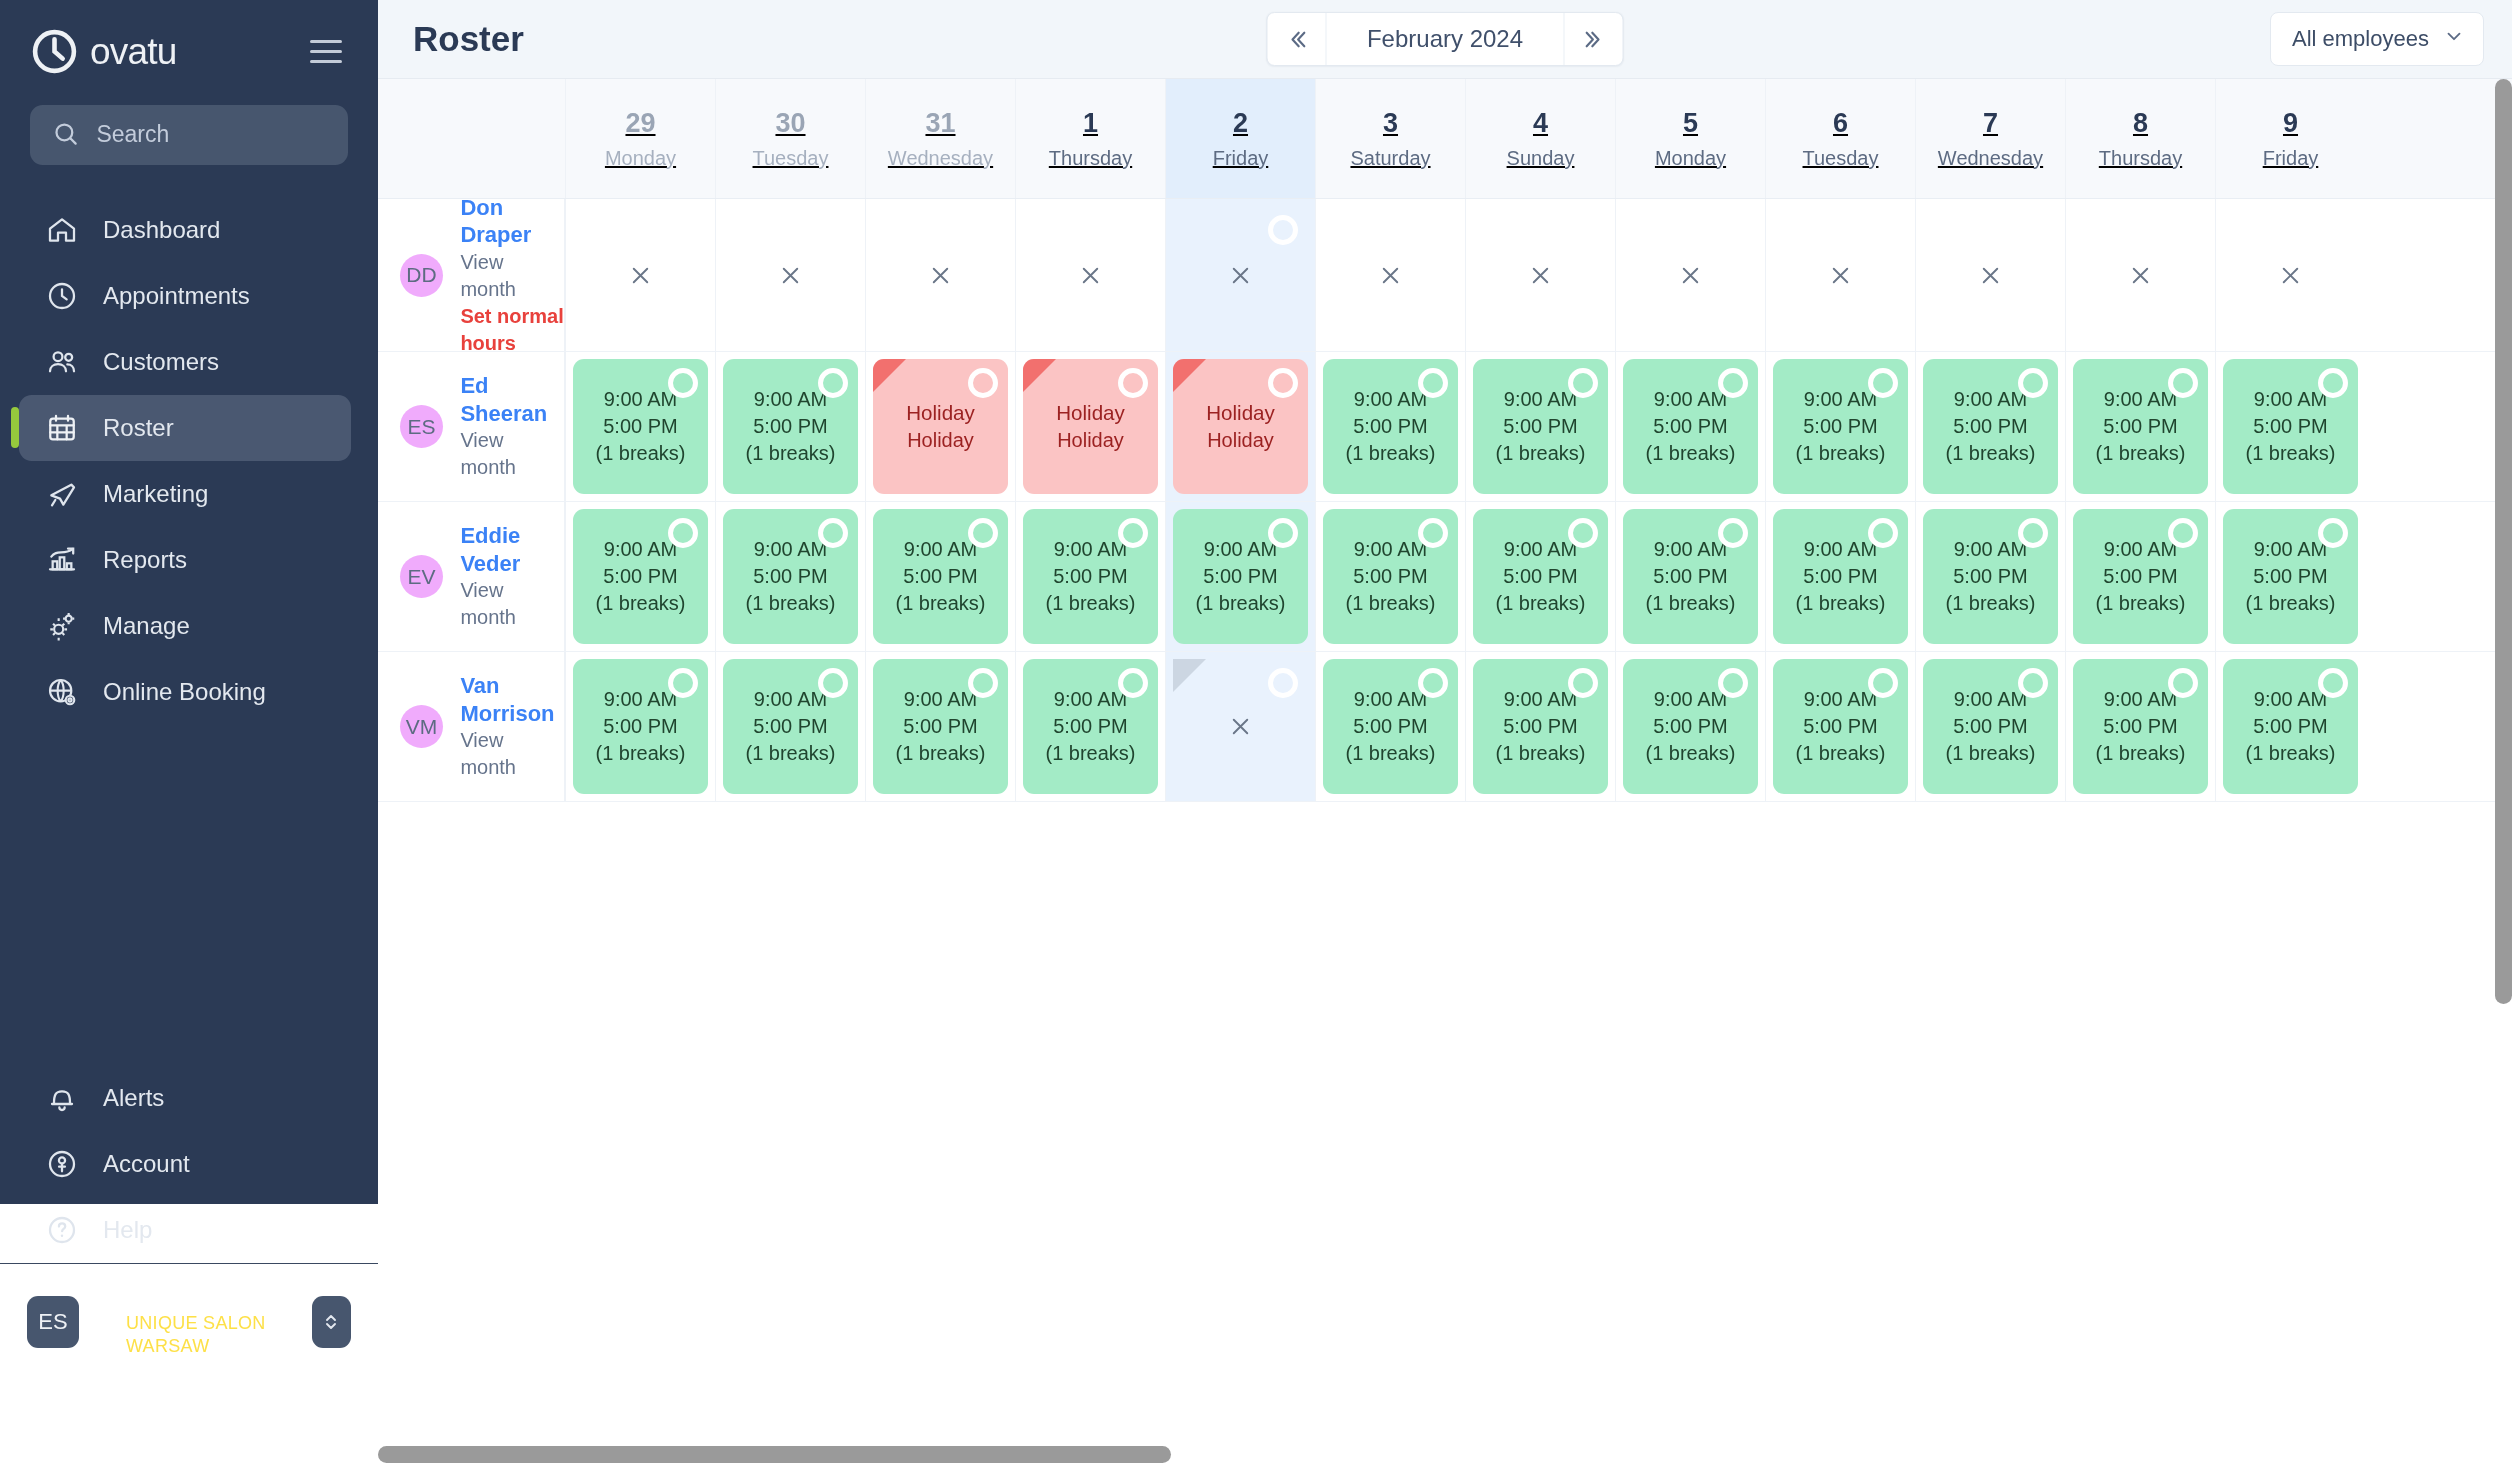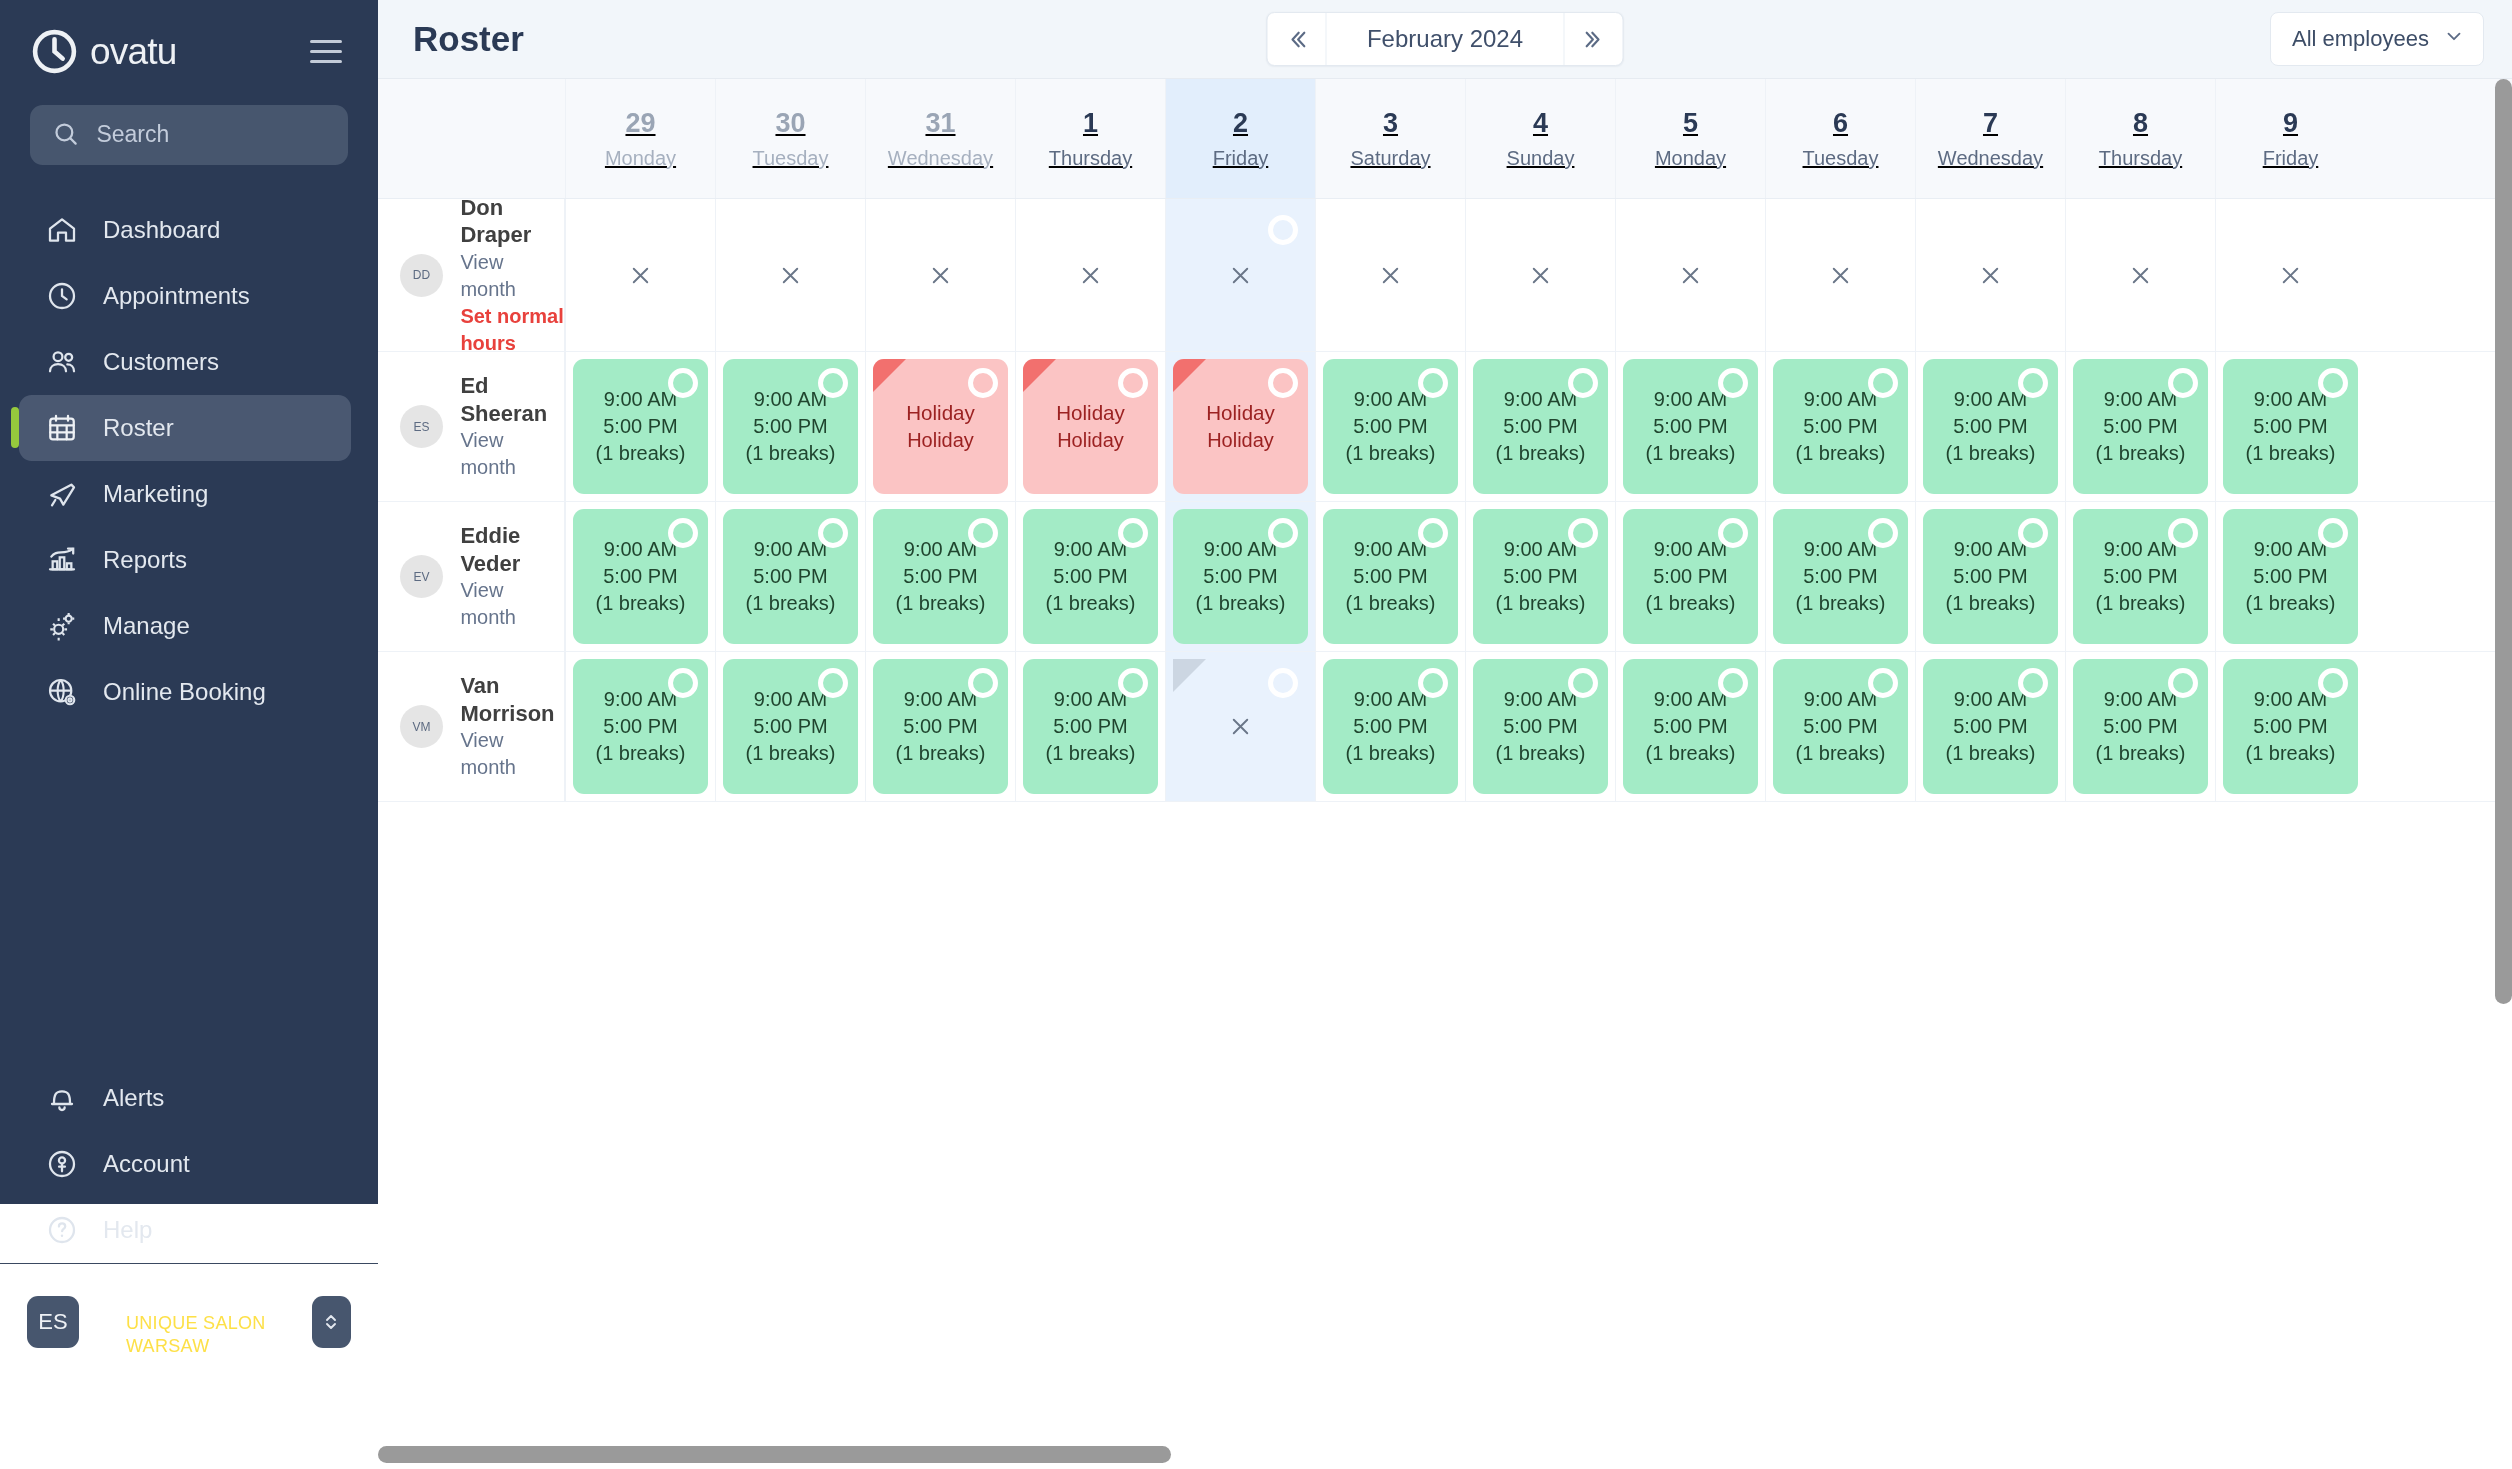--- a/index.html
+++ b/index.html
@@ -108,23 +108,23 @@
   .day-name { font-size: 20px; color: #5d6b82; margin-top: 7.1px; }
   .day-name.muted { color: #a6b0bf; }
 
   .emp-row { border-bottom: 0.8px solid #eef2f7; }
   .emp-row.r0 { height: 153px; }
   .emp-row.r1, .emp-row.r2, .emp-row.r3 { height: 150px; }
 
   .emp-cell { width: 187px; flex: 0 0 187px; display: flex; align-items: center;
               gap: 17.4px; padding-left: 22px; border-right: 0.8px solid #eef2f7; }
   .emp-avatar { width: 43px; height: 43px; flex: 0 0 43px; border-radius: 50%;
-                background: #e5e5e5; color: #5d6b82; font-size: 12px;
+                background: #f0abfc; color: #5d6b82; font-size: 21px;
                 display: flex; align-items: center; justify-content: center; }
-  .emp-name { font-size: 22px; font-weight: bold; color: #404040; line-height: 1.25; }
+  .emp-name { font-size: 22px; font-weight: bold; color: #3b82f6; line-height: 1.25; }
   .emp-link { font-size: 20px; color: #66748c; line-height: 1.35; cursor: pointer; }
   .emp-alert { font-size: 20px; color: #e8413c; font-weight: bold; line-height: 1.35; cursor: pointer; }
 
   .cell { width: 150px; flex: 0 0 150px; border-left: 0.8px solid #eef2f7;
           position: relative; padding: 7.1px; cursor: pointer; }
   .cell.today { background: #e9f2fd; }
 
   .chip { width: 100%; height: 100%; border-radius: 11px; position: relative;
           display: flex; flex-direction: column; align-items: center;
           justify-content: center; overflow: hidden; }

